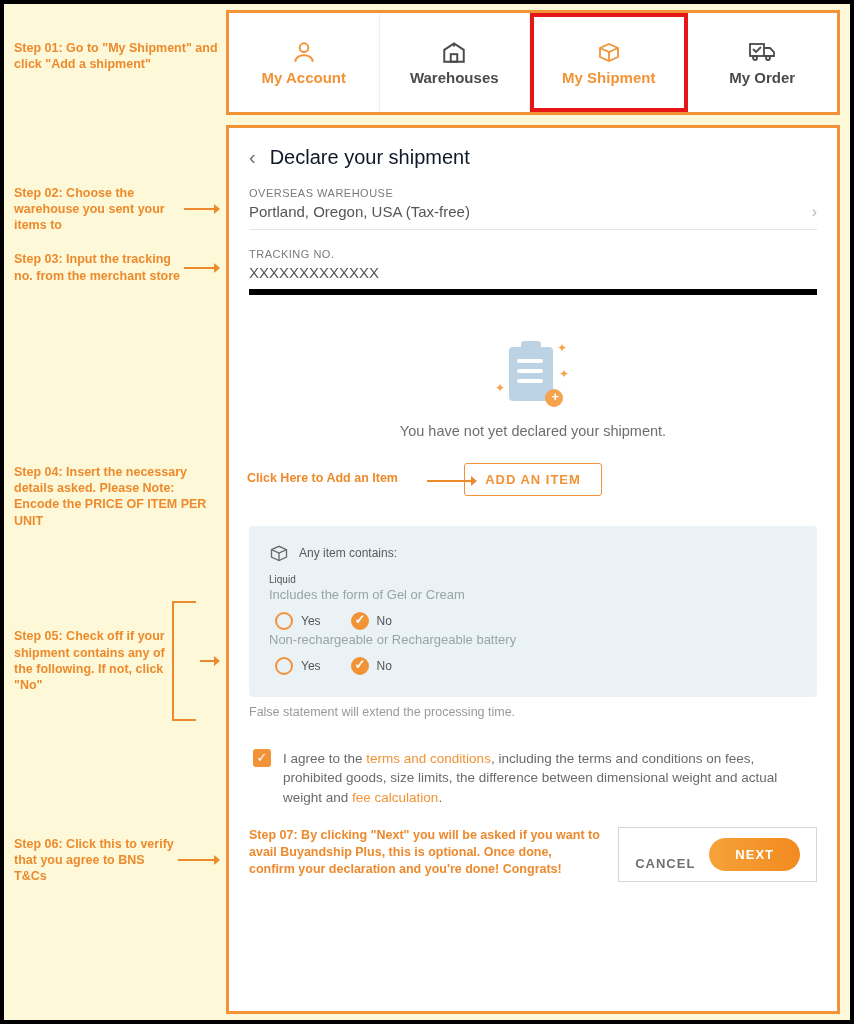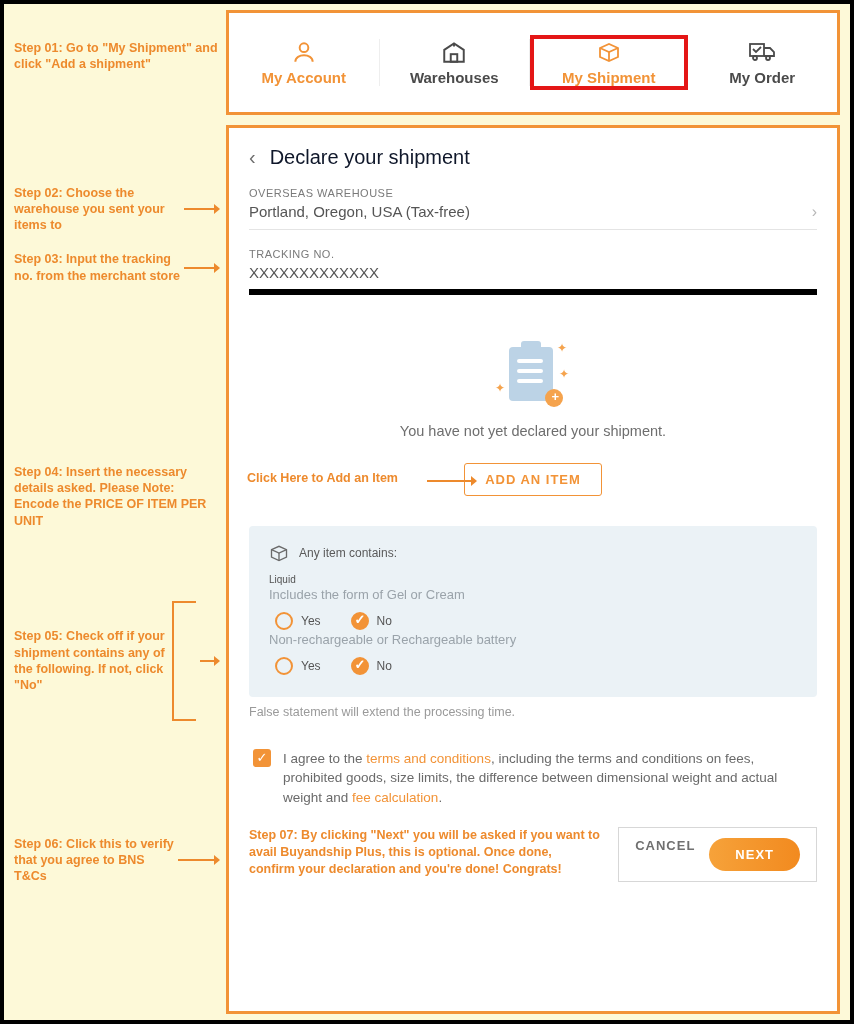--- a/index.html
+++ b/index.html
@@ -31,21 +31,20 @@
     padding: 6px 6px 6px 0;
     display: flex;
     flex-direction: column;
   }
   
   .nav-wrap {
     border: 3px solid #f29337;
     background: #fff;
     display: flex;
     height: 106px;
-    align-items: center;
   }
   .nav-item {
     flex: 1;
     display: flex;
     flex-direction: column;
     align-items: center;
     justify-content: center;
     gap: 4px;
     border-right: 1px solid #eee;
   }
@@ -103,21 +102,21 @@
   .r-circle { width:18px; height:18px; border:2px solid #f29337; border-radius:50%; display:inline-block; }
   .r-circle.checked { background:#f29337; position:relative; }
   .r-circle.checked::after { content:"✓"; color:#fff; position:absolute; left:2px; top:-2px; font-size:13px; font-weight:bold; }
   .false-note { color:#9a9a9a; font-size:12.5px; margin-top:8px; }
   .agree-row { display:flex; gap:12px; margin-top:30px; align-items:flex-start; padding:0 4px; }
   .checkbox { width:18px; height:18px; background:#f29337; border-radius:3px; color:#fff; font-size:13px; display:flex; align-items:center; justify-content:center; flex-shrink:0; }
   .agree-text { font-size:13.5px; color:#6a6a6a; line-height:1.45; }
   .link { color:#f29337; }
   .bottom-row { display:flex; align-items:flex-start; margin-top:20px; gap:10px; }
   .step07 { color:#ed8a2d; font-size:12.5px; font-weight:700; line-height:1.35; flex:1; padding-right:8px; }
-  .btn-box { border:1px solid #d7d7d7; padding:10px 16px; display:flex; gap:14px; align-items:flex-start; }
+  .btn-box { border:1px solid #d7d7d7; padding:10px 16px; display:flex; gap:14px; align-items:flex-end; }
   .cancel-btn { color:#707070; font-size:13px; letter-spacing:1px; font-weight:600; background:none; border:none; }
   .next-btn { background:linear-gradient(90deg,#f6a23a,#f28a1f); color:#fff; border:none; border-radius:18px; padding:9px 26px; font-size:13px; letter-spacing:1px; font-weight:700; }
   
   .arrow-svg { overflow:visible; }
   .spacer { flex:0 0 auto; }
   
   .bracket { border:2px solid #ed8a2d; border-right:none; width:24px; height:120px; }
 </style>
 </head>
 <body>

